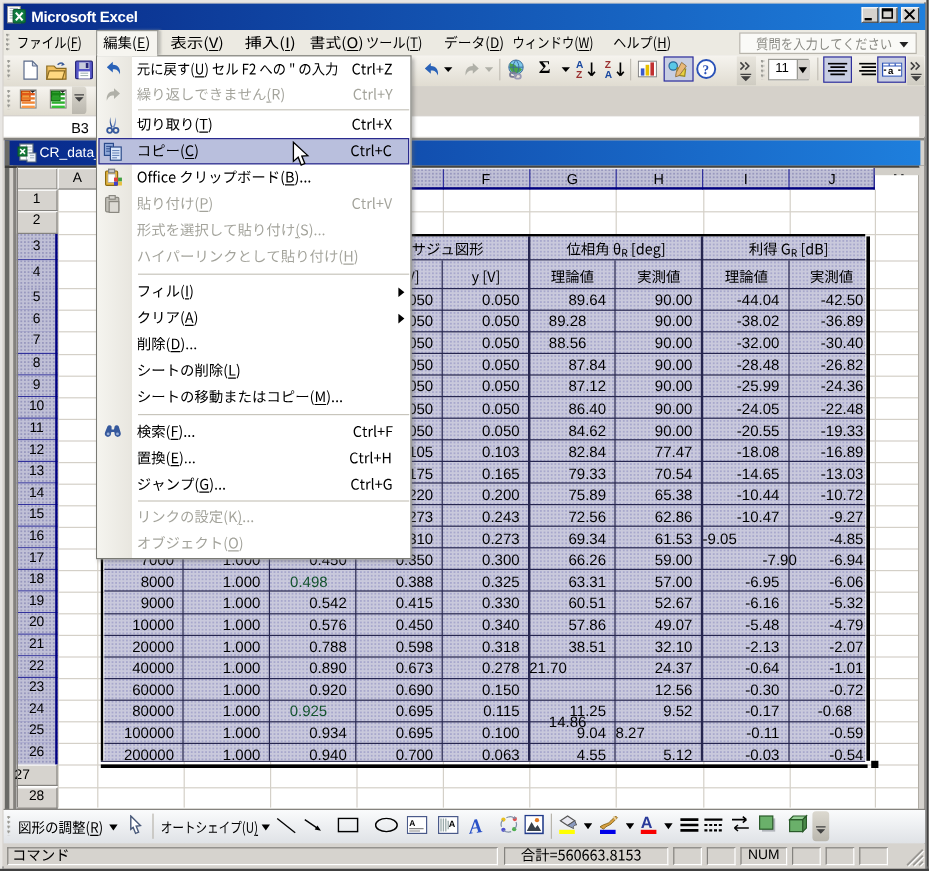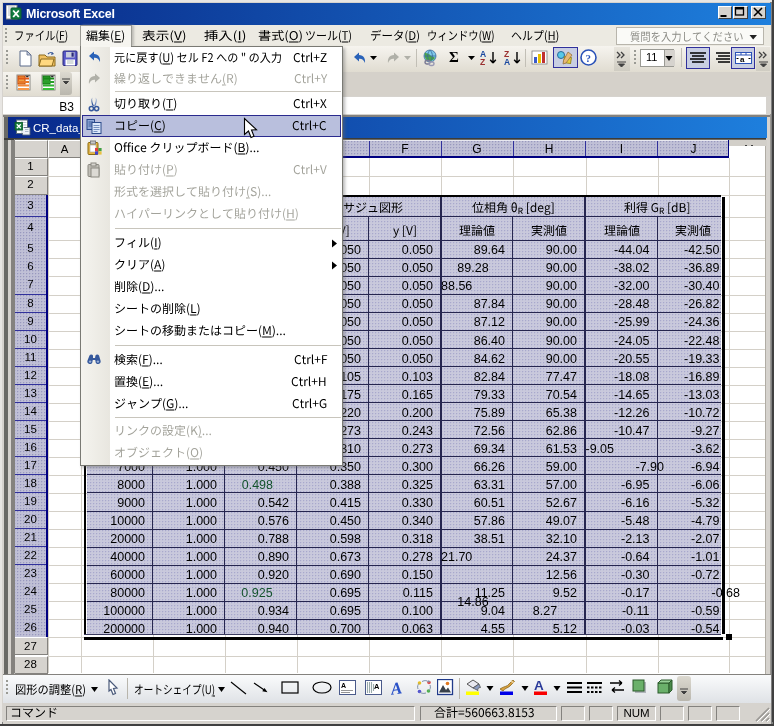--- a/index.html
+++ b/index.html
@@ -366,21 +366,21 @@
 <div style="position:absolute;left:14.0px;top:583.2px;width:34.0px;height:18.0px;background:#c0c0d6;background-image:radial-gradient(circle at 0.8px 0.8px,#9898be 0.65px,transparent 0.8px);background-size:3px 3px;"></div>
 <div style="position:absolute;left:14.0px;top:600.5px;width:34.0px;height:0.8px;background:#31319c;"></div>
 <div style="position:absolute;left:14.0px;top:585.3px;font-size:11.5px;color:#000;white-space:pre;line-height:13.5px;width:33px;text-align:center">24</div>
 <div style="position:absolute;left:14.0px;top:601.3px;width:34.0px;height:18.1px;background:#c0c0d6;background-image:radial-gradient(circle at 0.8px 0.8px,#9898be 0.65px,transparent 0.8px);background-size:3px 3px;"></div>
 <div style="position:absolute;left:14.0px;top:618.6px;width:34.0px;height:0.8px;background:#31319c;"></div>
 <div style="position:absolute;left:14.0px;top:603.3px;font-size:11.5px;color:#000;white-space:pre;line-height:13.5px;width:33px;text-align:center">25</div>
 <div style="position:absolute;left:14.0px;top:619.4px;width:34.0px;height:18.0px;background:#c0c0d6;background-image:radial-gradient(circle at 0.8px 0.8px,#9898be 0.65px,transparent 0.8px);background-size:3px 3px;"></div>
 <div style="position:absolute;left:14.0px;top:636.6px;width:34.0px;height:0.8px;background:#31319c;"></div>
 <div style="position:absolute;left:14.0px;top:621.4px;font-size:11.5px;color:#000;white-space:pre;line-height:13.5px;width:33px;text-align:center">26</div>
 <div style="position:absolute;left:14.0px;top:637.4px;width:34.0px;height:18.1px;background:#d6d3ce;border-top:1px solid #fff;border-left:1px solid #fff;border-right:1px solid #84827e;border-bottom:1px solid #84827e;box-sizing:border-box"></div>
-<div style="position:absolute;left:14.0px;top:639.5px;font-size:11.5px;color:#000;white-space:pre;line-height:13.5px;width:33px;text-align:center">27</div>
+<div style="position:absolute;left:2px;top:639.5px;font-size:11.5px;color:#000;white-space:pre;line-height:13.5px;width:33px;text-align:center">27</div>
 <div style="position:absolute;left:14.0px;top:655.5px;width:34.0px;height:18.0px;background:#d6d3ce;border-top:1px solid #fff;border-left:1px solid #fff;border-right:1px solid #84827e;border-bottom:1px solid #84827e;box-sizing:border-box"></div>
 <div style="position:absolute;left:14.0px;top:657.5px;font-size:11.5px;color:#000;white-space:pre;line-height:13.5px;width:33px;text-align:center">28</div>
 <div style="position:absolute;left:46.0px;top:194.5px;width:2.0px;height:442.9px;background:#000080;"></div>
 <div style="position:absolute;left:14.0px;top:139.2px;width:0.8px;height:534.0px;background:#84827e;"></div>
 <div style="position:absolute;left:86.5px;top:196.5px;width:634.0px;height:437.1px;background:#c9c9dc;background-image:radial-gradient(circle at 0.8px 0.8px,#a8a8cc 0.65px,transparent 0.8px);background-size:3px 3px;"></div>
 <div style="position:absolute;left:152.0px;top:196.5px;width:1.0px;height:437.1px;background:#26264f;"></div>
 <div style="position:absolute;left:224.0px;top:196.5px;width:1.0px;height:437.1px;background:#26264f;"></div>
 <div style="position:absolute;left:296.0px;top:216.5px;width:1.0px;height:417.1px;background:#26264f;"></div>
 <div style="position:absolute;left:368.0px;top:216.5px;width:1.0px;height:417.1px;background:#26264f;"></div>
 <div style="position:absolute;left:440.0px;top:196.5px;width:2.0px;height:437.1px;background:#26264f;"></div>
@@ -432,21 +432,21 @@
 <div style="position:absolute;left:369.0px;top:261.3px;font-size:12.5px;color:#000;white-space:pre;line-height:14.5px;width:64px;text-align:right">0.050</div>
 <div style="position:absolute;left:441.0px;top:261.3px;font-size:12.5px;color:#000;white-space:pre;line-height:14.5px;width:64px;text-align:center">89.28</div>
 <div style="position:absolute;left:513.0px;top:261.3px;font-size:12.5px;color:#000;white-space:pre;line-height:14.5px;width:64px;text-align:right">90.00</div>
 <div style="position:absolute;left:585.5px;top:261.3px;font-size:12.5px;color:#000;white-space:pre;line-height:14.5px;width:64px;text-align:right">-38.02</div>
 <div style="position:absolute;left:657.5px;top:261.3px;font-size:12.5px;color:#000;white-space:pre;line-height:14.5px;width:62px;text-align:right">-36.89</div>
 <div style="position:absolute;left:81.0px;top:279.3px;font-size:12.5px;color:#000;white-space:pre;line-height:14.5px;width:64px;text-align:right">400</div>
 <div style="position:absolute;left:153.0px;top:279.3px;font-size:12.5px;color:#000;white-space:pre;line-height:14.5px;width:64px;text-align:right">1.000</div>
 <div style="position:absolute;left:225.0px;top:279.3px;font-size:12.5px;color:#000;white-space:pre;line-height:14.5px;width:64px;text-align:right">0.050</div>
 <div style="position:absolute;left:297.0px;top:279.3px;font-size:12.5px;color:#000;white-space:pre;line-height:14.5px;width:64px;text-align:right">0.050</div>
 <div style="position:absolute;left:369.0px;top:279.3px;font-size:12.5px;color:#000;white-space:pre;line-height:14.5px;width:64px;text-align:right">0.050</div>
-<div style="position:absolute;left:441.0px;top:279.3px;font-size:12.5px;color:#000;white-space:pre;line-height:14.5px;width:64px;text-align:left">88.56</div>
+<div style="position:absolute;left:441.0px;top:279.3px;font-size:12.5px;color:#000;white-space:pre;line-height:14.5px;width:64px;text-align:center">88.56</div>
 <div style="position:absolute;left:513.0px;top:279.3px;font-size:12.5px;color:#000;white-space:pre;line-height:14.5px;width:64px;text-align:right">90.00</div>
 <div style="position:absolute;left:585.5px;top:279.3px;font-size:12.5px;color:#000;white-space:pre;line-height:14.5px;width:64px;text-align:right">-32.00</div>
 <div style="position:absolute;left:657.5px;top:279.3px;font-size:12.5px;color:#000;white-space:pre;line-height:14.5px;width:62px;text-align:right">-30.40</div>
 <div style="position:absolute;left:81.0px;top:297.4px;font-size:12.5px;color:#000;white-space:pre;line-height:14.5px;width:64px;text-align:right">600</div>
 <div style="position:absolute;left:153.0px;top:297.4px;font-size:12.5px;color:#000;white-space:pre;line-height:14.5px;width:64px;text-align:right">1.000</div>
 <div style="position:absolute;left:225.0px;top:297.4px;font-size:12.5px;color:#000;white-space:pre;line-height:14.5px;width:64px;text-align:right">0.050</div>
 <div style="position:absolute;left:297.0px;top:297.4px;font-size:12.5px;color:#000;white-space:pre;line-height:14.5px;width:64px;text-align:right">0.050</div>
 <div style="position:absolute;left:369.0px;top:297.4px;font-size:12.5px;color:#000;white-space:pre;line-height:14.5px;width:64px;text-align:right">0.050</div>
 <div style="position:absolute;left:441.0px;top:297.4px;font-size:12.5px;color:#000;white-space:pre;line-height:14.5px;width:64px;text-align:right">87.84</div>
 <div style="position:absolute;left:513.0px;top:297.4px;font-size:12.5px;color:#000;white-space:pre;line-height:14.5px;width:64px;text-align:right">90.00</div>
@@ -497,40 +497,40 @@
 <div style="position:absolute;left:513.0px;top:387.6px;font-size:12.5px;color:#000;white-space:pre;line-height:14.5px;width:64px;text-align:right">70.54</div>
 <div style="position:absolute;left:585.5px;top:387.6px;font-size:12.5px;color:#000;white-space:pre;line-height:14.5px;width:64px;text-align:right">-14.65</div>
 <div style="position:absolute;left:657.5px;top:387.6px;font-size:12.5px;color:#000;white-space:pre;line-height:14.5px;width:62px;text-align:right">-13.03</div>
 <div style="position:absolute;left:81.0px;top:405.7px;font-size:12.5px;color:#000;white-space:pre;line-height:14.5px;width:64px;text-align:right">4000</div>
 <div style="position:absolute;left:153.0px;top:405.7px;font-size:12.5px;color:#000;white-space:pre;line-height:14.5px;width:64px;text-align:right">1.000</div>
 <div style="position:absolute;left:225.0px;top:405.7px;font-size:12.5px;color:#000;white-space:pre;line-height:14.5px;width:64px;text-align:right">0.220</div>
 <div style="position:absolute;left:297.0px;top:405.7px;font-size:12.5px;color:#000;white-space:pre;line-height:14.5px;width:64px;text-align:right">0.220</div>
 <div style="position:absolute;left:369.0px;top:405.7px;font-size:12.5px;color:#000;white-space:pre;line-height:14.5px;width:64px;text-align:right">0.200</div>
 <div style="position:absolute;left:441.0px;top:405.7px;font-size:12.5px;color:#000;white-space:pre;line-height:14.5px;width:64px;text-align:right">75.89</div>
 <div style="position:absolute;left:513.0px;top:405.7px;font-size:12.5px;color:#000;white-space:pre;line-height:14.5px;width:64px;text-align:right">65.38</div>
-<div style="position:absolute;left:585.5px;top:405.7px;font-size:12.5px;color:#000;white-space:pre;line-height:14.5px;width:64px;text-align:right">-12.26</div>
+<div style="position:absolute;left:585.5px;top:405.7px;font-size:12.5px;color:#000;white-space:pre;line-height:14.5px;width:64px;text-align:right">-10.44</div>
 <div style="position:absolute;left:657.5px;top:405.7px;font-size:12.5px;color:#000;white-space:pre;line-height:14.5px;width:62px;text-align:right">-10.72</div>
 <div style="position:absolute;left:81.0px;top:423.7px;font-size:12.5px;color:#000;white-space:pre;line-height:14.5px;width:64px;text-align:right">5000</div>
 <div style="position:absolute;left:153.0px;top:423.7px;font-size:12.5px;color:#000;white-space:pre;line-height:14.5px;width:64px;text-align:right">1.000</div>
 <div style="position:absolute;left:225.0px;top:423.7px;font-size:12.5px;color:#000;white-space:pre;line-height:14.5px;width:64px;text-align:right">0.273</div>
 <div style="position:absolute;left:297.0px;top:423.7px;font-size:12.5px;color:#000;white-space:pre;line-height:14.5px;width:64px;text-align:right">0.273</div>
 <div style="position:absolute;left:369.0px;top:423.7px;font-size:12.5px;color:#000;white-space:pre;line-height:14.5px;width:64px;text-align:right">0.243</div>
 <div style="position:absolute;left:441.0px;top:423.7px;font-size:12.5px;color:#000;white-space:pre;line-height:14.5px;width:64px;text-align:right">72.56</div>
 <div style="position:absolute;left:513.0px;top:423.7px;font-size:12.5px;color:#000;white-space:pre;line-height:14.5px;width:64px;text-align:right">62.86</div>
 <div style="position:absolute;left:585.5px;top:423.7px;font-size:12.5px;color:#000;white-space:pre;line-height:14.5px;width:64px;text-align:right">-10.47</div>
 <div style="position:absolute;left:657.5px;top:423.7px;font-size:12.5px;color:#000;white-space:pre;line-height:14.5px;width:62px;text-align:right">-9.27</div>
 <div style="position:absolute;left:81.0px;top:441.8px;font-size:12.5px;color:#000;white-space:pre;line-height:14.5px;width:64px;text-align:right">6000</div>
 <div style="position:absolute;left:153.0px;top:441.8px;font-size:12.5px;color:#000;white-space:pre;line-height:14.5px;width:64px;text-align:right">1.000</div>
 <div style="position:absolute;left:225.0px;top:441.8px;font-size:12.5px;color:#000;white-space:pre;line-height:14.5px;width:64px;text-align:right">0.310</div>
 <div style="position:absolute;left:297.0px;top:441.8px;font-size:12.5px;color:#000;white-space:pre;line-height:14.5px;width:64px;text-align:right">0.310</div>
 <div style="position:absolute;left:369.0px;top:441.8px;font-size:12.5px;color:#000;white-space:pre;line-height:14.5px;width:64px;text-align:right">0.273</div>
 <div style="position:absolute;left:441.0px;top:441.8px;font-size:12.5px;color:#000;white-space:pre;line-height:14.5px;width:64px;text-align:right">69.34</div>
 <div style="position:absolute;left:513.0px;top:441.8px;font-size:12.5px;color:#000;white-space:pre;line-height:14.5px;width:64px;text-align:right">61.53</div>
 <div style="position:absolute;left:585.5px;top:441.8px;font-size:12.5px;color:#000;white-space:pre;line-height:14.5px;width:64px;text-align:left">-9.05</div>
-<div style="position:absolute;left:657.5px;top:441.8px;font-size:12.5px;color:#000;white-space:pre;line-height:14.5px;width:62px;text-align:right">-3.62</div>
+<div style="position:absolute;left:657.5px;top:441.8px;font-size:12.5px;color:#000;white-space:pre;line-height:14.5px;width:62px;text-align:right">-4.85</div>
 <div style="position:absolute;left:81.0px;top:459.8px;font-size:12.5px;color:#000;white-space:pre;line-height:14.5px;width:64px;text-align:right">7000</div>
 <div style="position:absolute;left:153.0px;top:459.8px;font-size:12.5px;color:#000;white-space:pre;line-height:14.5px;width:64px;text-align:right">1.000</div>
 <div style="position:absolute;left:225.0px;top:459.8px;font-size:12.5px;color:#000;white-space:pre;line-height:14.5px;width:64px;text-align:right">0.450</div>
 <div style="position:absolute;left:297.0px;top:459.8px;font-size:12.5px;color:#000;white-space:pre;line-height:14.5px;width:64px;text-align:right">0.350</div>
 <div style="position:absolute;left:369.0px;top:459.8px;font-size:12.5px;color:#000;white-space:pre;line-height:14.5px;width:64px;text-align:right">0.300</div>
 <div style="position:absolute;left:441.0px;top:459.8px;font-size:12.5px;color:#000;white-space:pre;line-height:14.5px;width:64px;text-align:right">66.26</div>
 <div style="position:absolute;left:513.0px;top:459.8px;font-size:12.5px;color:#000;white-space:pre;line-height:14.5px;width:64px;text-align:right">59.00</div>
 <div style="position:absolute;left:600px;top:459.8px;font-size:12.5px;color:#000;white-space:pre;line-height:14.5px;width:64px;text-align:right">-7.90</div>
 <div style="position:absolute;left:657.5px;top:459.8px;font-size:12.5px;color:#000;white-space:pre;line-height:14.5px;width:62px;text-align:right">-6.94</div>
 <div style="position:absolute;left:81.0px;top:477.9px;font-size:12.5px;color:#000;white-space:pre;line-height:14.5px;width:64px;text-align:right">8000</div>
@@ -588,28 +588,28 @@
 <div style="position:absolute;left:585.5px;top:568.1px;font-size:12.5px;color:#000;white-space:pre;line-height:14.5px;width:64px;text-align:right">-0.30</div>
 <div style="position:absolute;left:657.5px;top:568.1px;font-size:12.5px;color:#000;white-space:pre;line-height:14.5px;width:62px;text-align:right">-0.72</div>
 <div style="position:absolute;left:81.0px;top:586.2px;font-size:12.5px;color:#000;white-space:pre;line-height:14.5px;width:64px;text-align:right">80000</div>
 <div style="position:absolute;left:153.0px;top:586.2px;font-size:12.5px;color:#000;white-space:pre;line-height:14.5px;width:64px;text-align:right">1.000</div>
 <div style="position:absolute;left:225.0px;top:586.2px;font-size:12.5px;color:#14532d;white-space:pre;line-height:14.5px;width:64px;text-align:center">0.925</div>
 <div style="position:absolute;left:297.0px;top:586.2px;font-size:12.5px;color:#000;white-space:pre;line-height:14.5px;width:64px;text-align:right">0.695</div>
 <div style="position:absolute;left:369.0px;top:586.2px;font-size:12.5px;color:#000;white-space:pre;line-height:14.5px;width:64px;text-align:right">0.115</div>
 <div style="position:absolute;left:441.0px;top:586.2px;font-size:12.5px;color:#000;white-space:pre;line-height:14.5px;width:64px;text-align:right">11.25</div>
 <div style="position:absolute;left:513.0px;top:586.2px;font-size:12.5px;color:#000;white-space:pre;line-height:14.5px;width:64px;text-align:right">9.52</div>
 <div style="position:absolute;left:585.5px;top:586.2px;font-size:12.5px;color:#000;white-space:pre;line-height:14.5px;width:64px;text-align:right">-0.17</div>
-<div style="position:absolute;left:678px;top:586.2px;font-size:12.5px;color:#000;white-space:pre;line-height:14.5px;width:62px;text-align:right">-0.68</div>
+<div style="position:absolute;left:648px;top:586.2px;font-size:12.5px;color:#000;white-space:pre;line-height:14.5px;width:62px;text-align:right">-0.68</div>
 <div style="position:absolute;left:81.0px;top:604.2px;font-size:12.5px;color:#000;white-space:pre;line-height:14.5px;width:64px;text-align:right">100000</div>
 <div style="position:absolute;left:153.0px;top:604.2px;font-size:12.5px;color:#000;white-space:pre;line-height:14.5px;width:64px;text-align:right">1.000</div>
 <div style="position:absolute;left:225.0px;top:604.2px;font-size:12.5px;color:#000;white-space:pre;line-height:14.5px;width:64px;text-align:right">0.934</div>
 <div style="position:absolute;left:297.0px;top:604.2px;font-size:12.5px;color:#000;white-space:pre;line-height:14.5px;width:64px;text-align:right">0.695</div>
 <div style="position:absolute;left:369.0px;top:604.2px;font-size:12.5px;color:#000;white-space:pre;line-height:14.5px;width:64px;text-align:right">0.100</div>
 <div style="position:absolute;left:441.0px;top:604.2px;font-size:12.5px;color:#000;white-space:pre;line-height:14.5px;width:64px;text-align:right">9.04</div>
-<div style="position:absolute;left:513.0px;top:604.2px;font-size:12.5px;color:#000;white-space:pre;line-height:14.5px;width:64px;text-align:center">8.27</div>
+<div style="position:absolute;left:513.0px;top:604.2px;font-size:12.5px;color:#000;white-space:pre;line-height:14.5px;width:64px;text-align:left">8.27</div>
 <div style="position:absolute;left:585.5px;top:604.2px;font-size:12.5px;color:#000;white-space:pre;line-height:14.5px;width:64px;text-align:right">-0.11</div>
 <div style="position:absolute;left:657.5px;top:604.2px;font-size:12.5px;color:#000;white-space:pre;line-height:14.5px;width:62px;text-align:right">-0.59</div>
 <div style="position:absolute;left:81.0px;top:622.3px;font-size:12.5px;color:#000;white-space:pre;line-height:14.5px;width:64px;text-align:right">200000</div>
 <div style="position:absolute;left:153.0px;top:622.3px;font-size:12.5px;color:#000;white-space:pre;line-height:14.5px;width:64px;text-align:right">1.000</div>
 <div style="position:absolute;left:225.0px;top:622.3px;font-size:12.5px;color:#000;white-space:pre;line-height:14.5px;width:64px;text-align:right">0.940</div>
 <div style="position:absolute;left:297.0px;top:622.3px;font-size:12.5px;color:#000;white-space:pre;line-height:14.5px;width:64px;text-align:right">0.700</div>
 <div style="position:absolute;left:369.0px;top:622.3px;font-size:12.5px;color:#000;white-space:pre;line-height:14.5px;width:64px;text-align:right">0.063</div>
 <div style="position:absolute;left:441.0px;top:622.3px;font-size:12.5px;color:#000;white-space:pre;line-height:14.5px;width:64px;text-align:right">4.55</div>
 <div style="position:absolute;left:513.0px;top:622.3px;font-size:12.5px;color:#000;white-space:pre;line-height:14.5px;width:64px;text-align:right">5.12</div>
 <div style="position:absolute;left:585.5px;top:622.3px;font-size:12.5px;color:#000;white-space:pre;line-height:14.5px;width:64px;text-align:right">-0.03</div>

